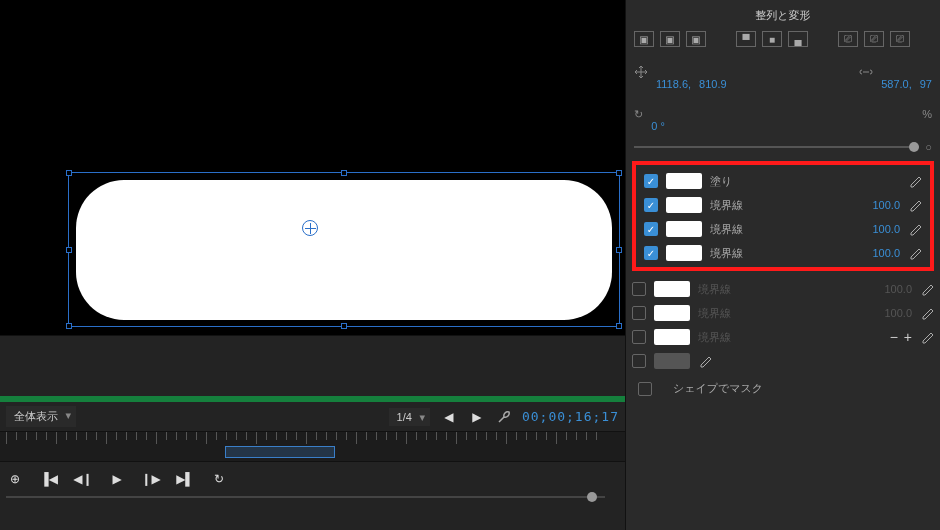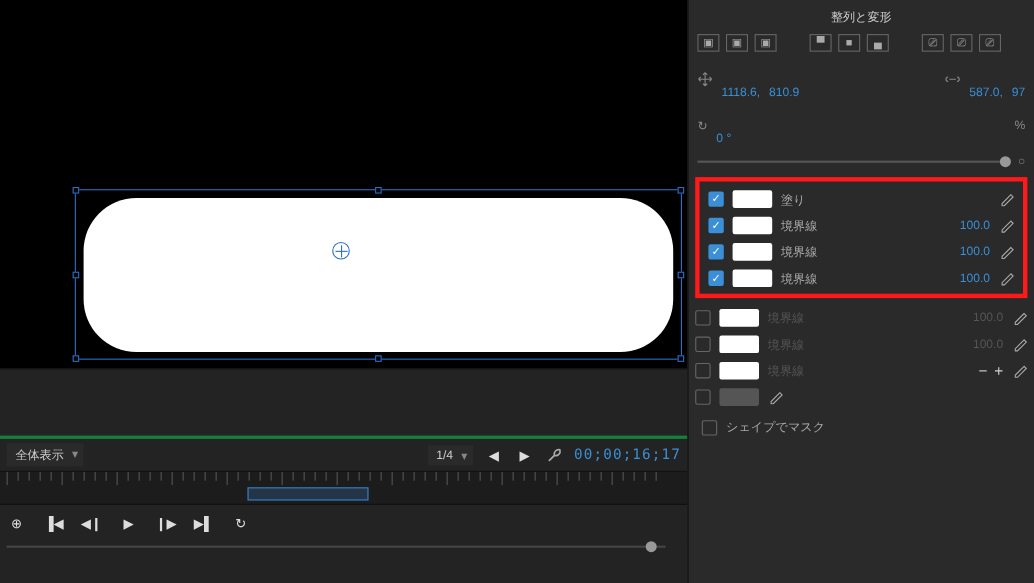--- a/index.html
+++ b/index.html
@@ -82,21 +82,21 @@
 }
 .tl-top {
   height: 60px;
   background: #232323;
 }
 .tl-mid {
   display: flex;
   align-items: center;
   gap: 10px;
   padding: 4px 6px;
-  border-top: 3px solid #15803d;
+  border-top: 6px solid #15803d;
   border-bottom: 1px solid #111;
   background: #232323;
 }
 .dropdown {
   background: #2a2a2a;
   border: none;
   color: #ccc;
   padding: 3px 18px 3px 8px;
   font-size: 11px;
   position: relative;
@@ -293,21 +293,21 @@
 }
 .plusminus {
   display: flex;
   gap: 6px;
   color: #ccc;
   font-size: 14px;
 }
 .mask-row {
   display: flex;
   align-items: center;
-  gap: 8px;
+  gap: 21px;
   padding: 8px 12px;
 }
 svg { display: block; }
 </style>
 </head>
 <body>
 
 <div class="canvas-area">
   <div class="shape-select">
     <div class="handle" style="left:-3px;top:-3px"></div>

